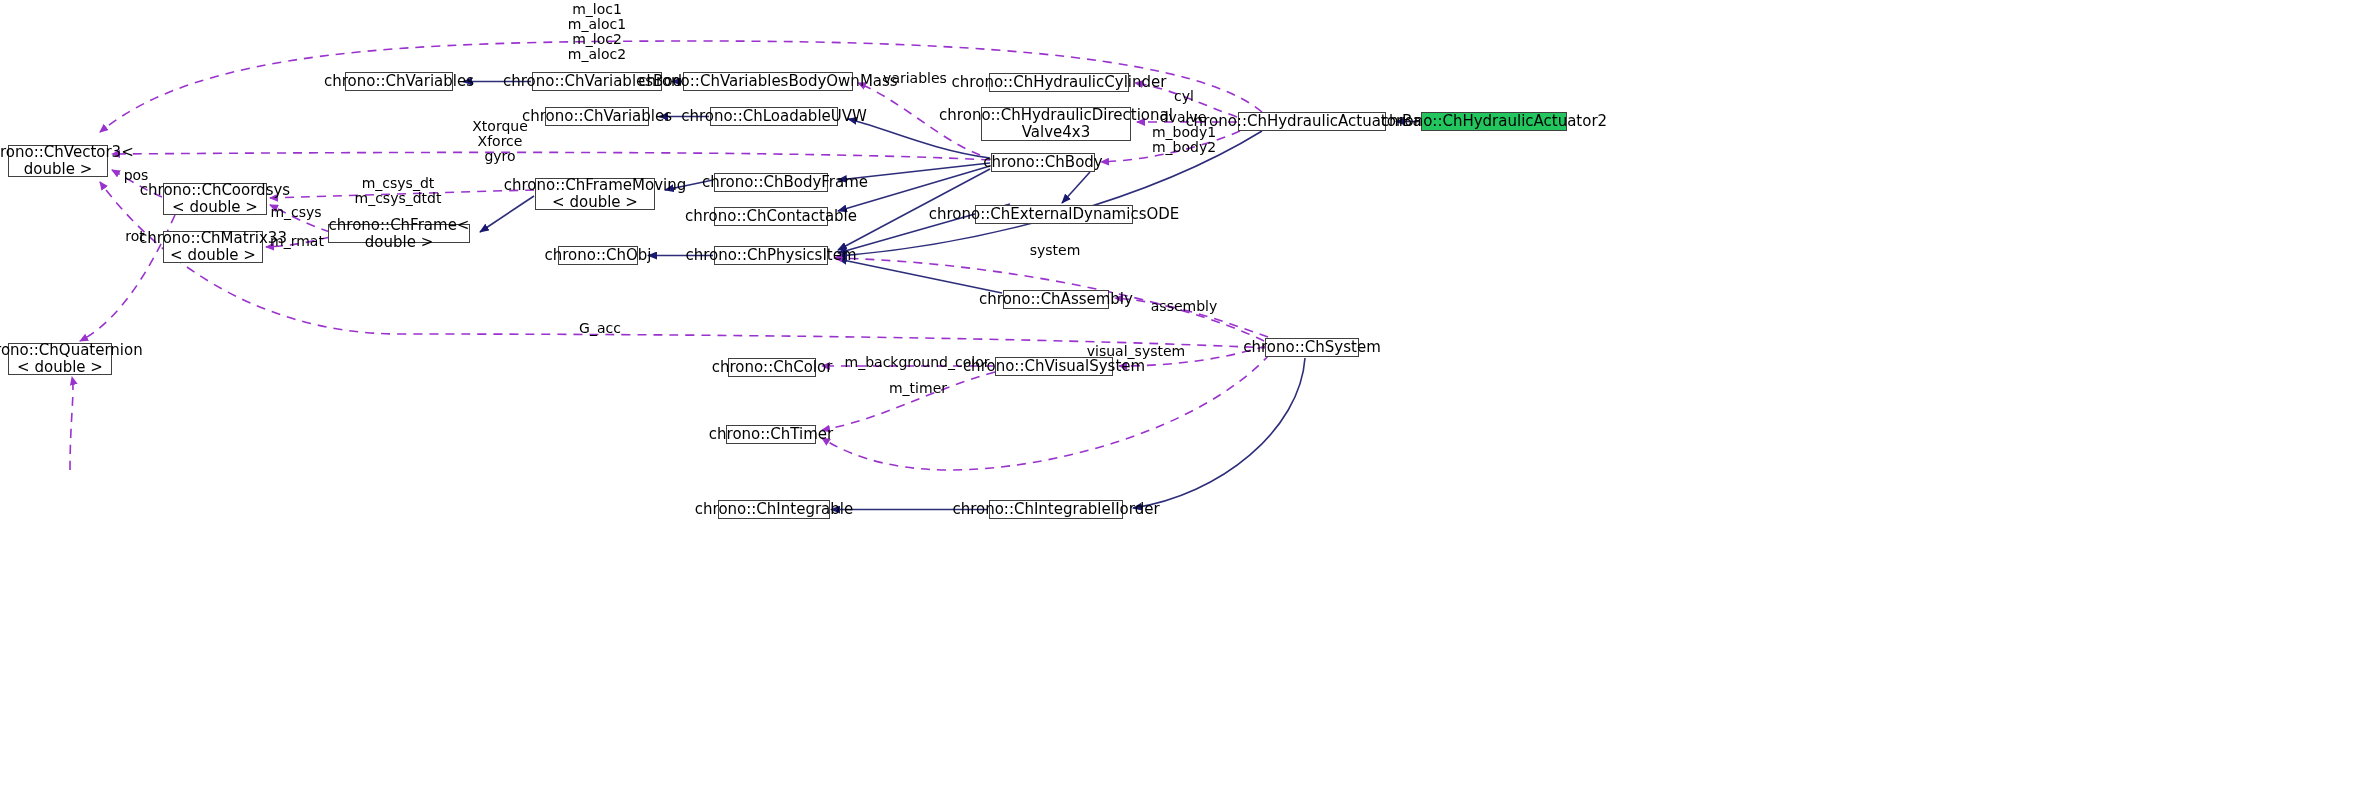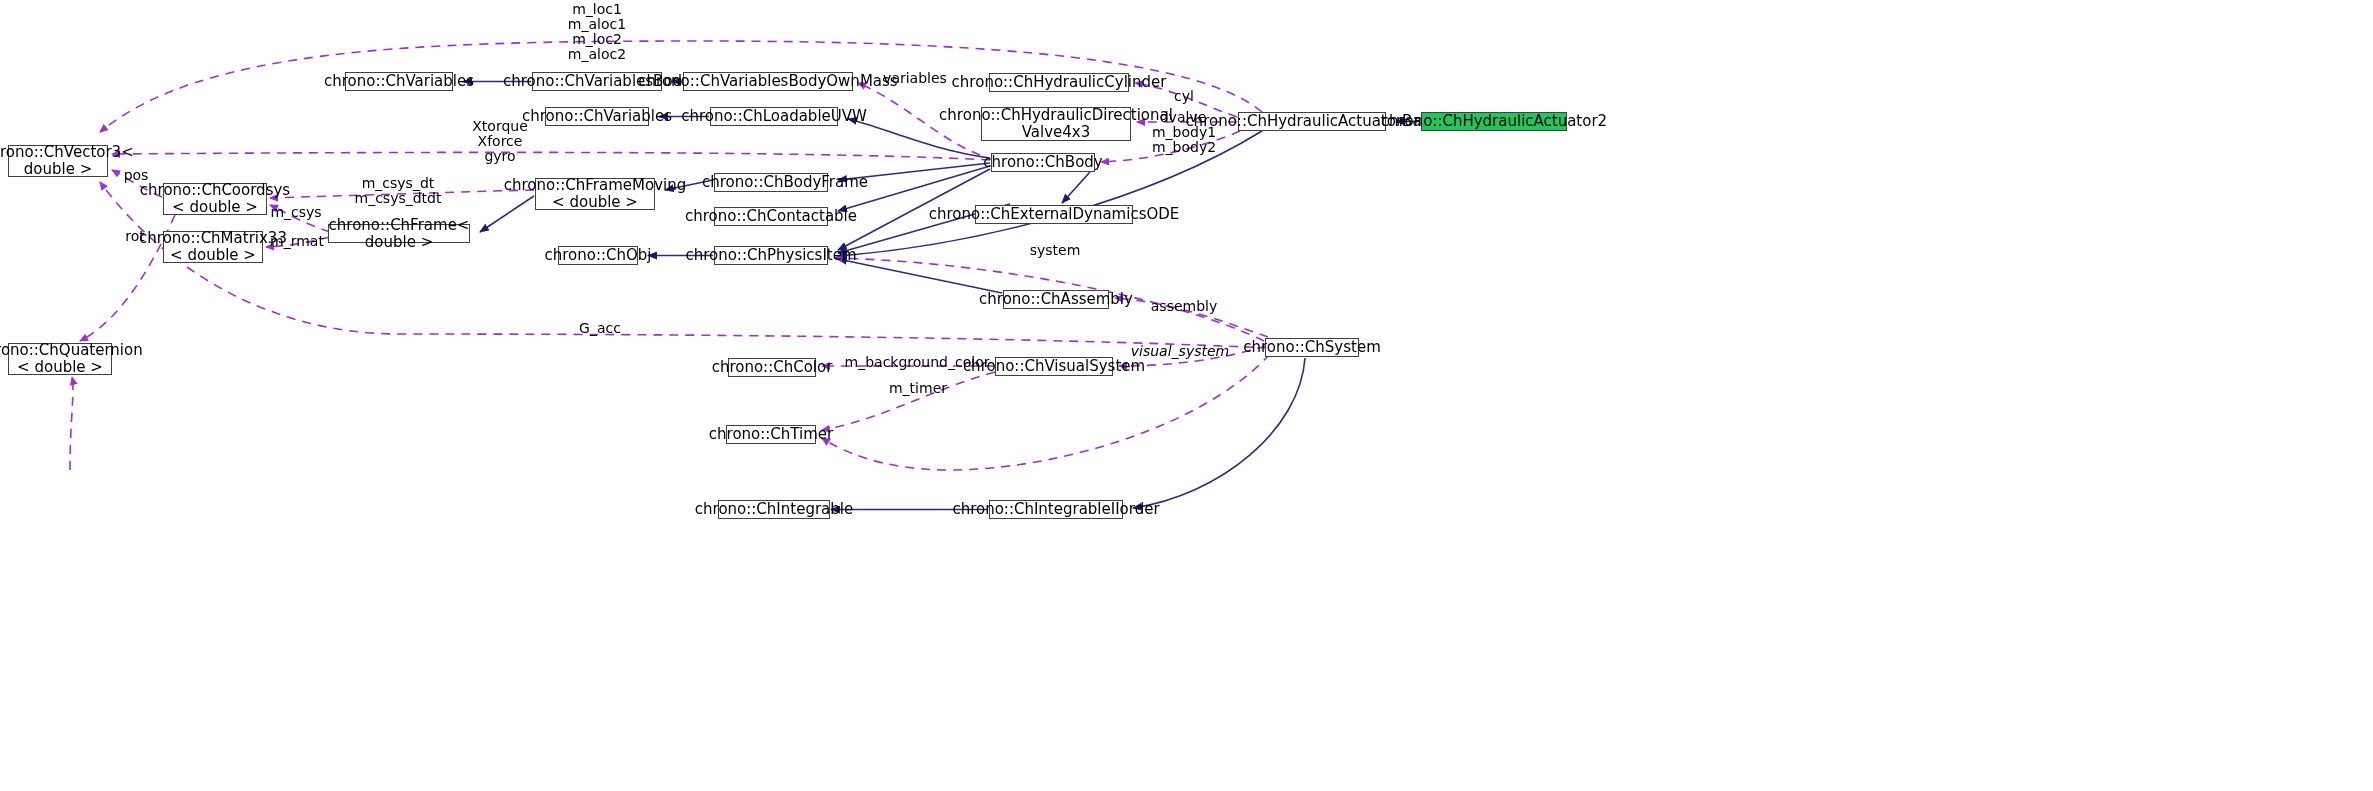--- a/index.html
+++ b/index.html
@@ -196,17 +196,17 @@
 gyro</div>
   <div class="edge-label" style="left:136px;top:168px;">pos</div>
   <div class="edge-label" style="left:398px;top:176px;">m_csys_dt
 m_csys_dtdt</div>
   <div class="edge-label" style="left:296px;top:205px;">m_csys</div>
   <div class="edge-label" style="left:135px;top:229px;">rot</div>
   <div class="edge-label" style="left:297px;top:234px;">m_rmat</div>
   <div class="edge-label" style="left:1055px;top:243px;text-align:center;">system</div>
   <div class="edge-label" style="left:1184px;top:299px;">assembly</div>
   <div class="edge-label" style="left:600px;top:321px;">G_acc</div>
-  <div class="edge-label" style="left:1180px;top:344px;font-style:italic;">visual_system</div>
+  <div class="edge-label" style="left:1136px;top:344px;">visual_system</div>
   <div class="edge-label" style="left:917px;top:355px;">m_background_color</div>
   <div class="edge-label" style="left:918px;top:381px;">m_timer</div>
 
 </div>
 
 </body></html>

